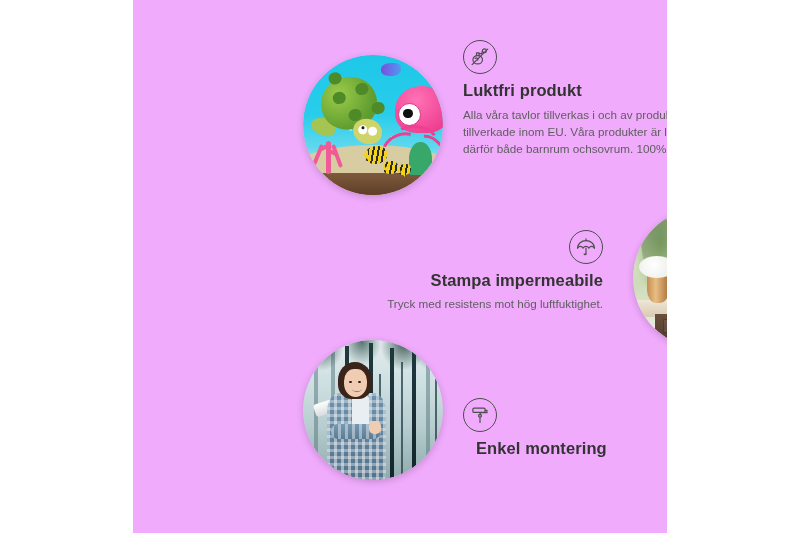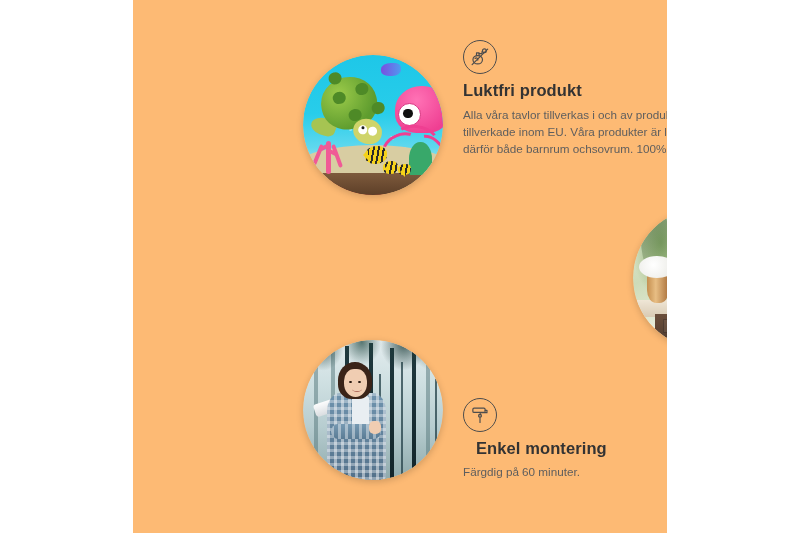--- a/index.html
+++ b/index.html
@@ -268,21 +268,21 @@
     background:#c9cdd0; transform:rotate(-18deg);
   }
   .roller-grip {
     position:absolute; left:22%; top:68%; width:5%; height:12%;
     background:#f0b429; border-radius:2px; transform:rotate(-18deg);
   }
 </style>
 </head>
 <body style="background: rgb(255, 255, 255);">
 
-<div id="infographic" style="background: #fdba74;">
+<div id="infographic" style="background: #f0abfc;">
 
   <div class="photo" id="photo-underwater">
     <div class="inner">
       <div class="sea-bg"></div>
 
       <div class="bubble" style="left:40%;top:30%;width:4px;height:4px;"></div>
       <div class="bubble" style="left:46%;top:40%;width:5px;height:5px;"></div>
       <div class="bubble" style="left:33%;top:52%;width:3px;height:3px;"></div>
       <div class="bubble" style="left:62%;top:58%;width:4px;height:4px;"></div>
       <div class="bubble" style="left:70%;top:66%;width:6px;height:6px;"></div>
@@ -331,20 +331,33 @@
         <path d="M11 8.4 h3.2 v-2.2"></path>
         <circle cx="16.8" cy="5.2" r="2.1"></circle>
         <path d="M6.6 13.6 c1.6 -1.2 3.6 -0.2 3.0 1.8"></path>
         <line x1="3.4" y1="20.4" x2="20.4" y2="3.4"></line>
       </svg>
     </div>
     <h3 style="color: rgb(51, 51, 51);">Luktfri produkt</h3>
     <p style="color: rgb(94, 94, 94);">Alla våra tavlor tillverkas i och av produkter som är tillverkade inom EU. Våra produkter är luktfria och passar därför både barnrum ochsovrum. 100% säkerhet.</p>
   </div>
 
+  <div class="feature" id="feature-waterproof">
+    <div class="icon-wrap" style="border-color: rgb(77, 77, 77);">
+      <svg width="22" height="22" viewBox="0 0 24 24" fill="none" stroke="#4d4d4d" stroke-width="1.3" stroke-linecap="round" stroke-linejoin="round">
+        <path d="M2.8 13.2 C2.8 8.4 7 5 12 5 s9.2 3.4 9.2 8.2"></path>
+        <path d="M2.8 13.2 c1.6 -2.4 4.4 -2.4 6 0 1.6 -2.4 4.8 -2.4 6.4 0 1.6 -2.4 4.4 -2.4 6 0"></path>
+        <line x1="12" y1="13.2" x2="12" y2="19.4"></line>
+        <path d="M12 19.4 c0 1.4 -2 1.4 -2 0"></path>
+        <line x1="12" y1="3.2" x2="12" y2="5"></line>
+      </svg>
+    </div>
+    <h3 style="color: rgb(51, 51, 51);">Stampa impermeabile</h3>
+    <p style="color: rgb(94, 94, 94);">Tryck med resistens mot hög luftfuktighet.</p>
+  </div>
 
   <div class="photo" id="photo-bathroom">
     <div class="inner">
       <div class="bath-wall"></div>
       <div class="bath-leaf" style="left:6%;top:4%;width:22%;height:46%;transform:rotate(-12deg);"></div>
 
       <div class="bath-leaf" style="left:18%;top:30%;width:20%;height:34%;transform:rotate(18deg);opacity:.6;"></div>
 
       <div class="bath-counter"></div>
 
@@ -396,16 +409,15 @@
   <div class="feature" id="feature-easy-mount">
     <div class="icon-wrap" style="border-color: rgb(77, 77, 77);">
       <svg width="22" height="22" viewBox="0 0 24 24" fill="none" stroke="#4d4d4d" stroke-width="1.3" stroke-linecap="round" stroke-linejoin="round">
         <rect x="4.2" y="4.6" width="13.4" height="4.6" rx="1.4"></rect>
         <path d="M17.6 6.9 h2.0 v2.6 h-7.4 v2.0"></path>
         <rect x="10.6" y="11.6" width="2.8" height="2.6" rx="0.6"></rect>
         <line x1="12" y1="14.2" x2="12" y2="20.2"></line>
       </svg>
     </div>
     <h3 style="color: rgb(51, 51, 51);">Enkel montering</h3>
-    <p style="color: rgb(94, 94, 94);">Färgdig på 60 minuter.</p>
   </div>
 
 </div>
 
 </body></html>

